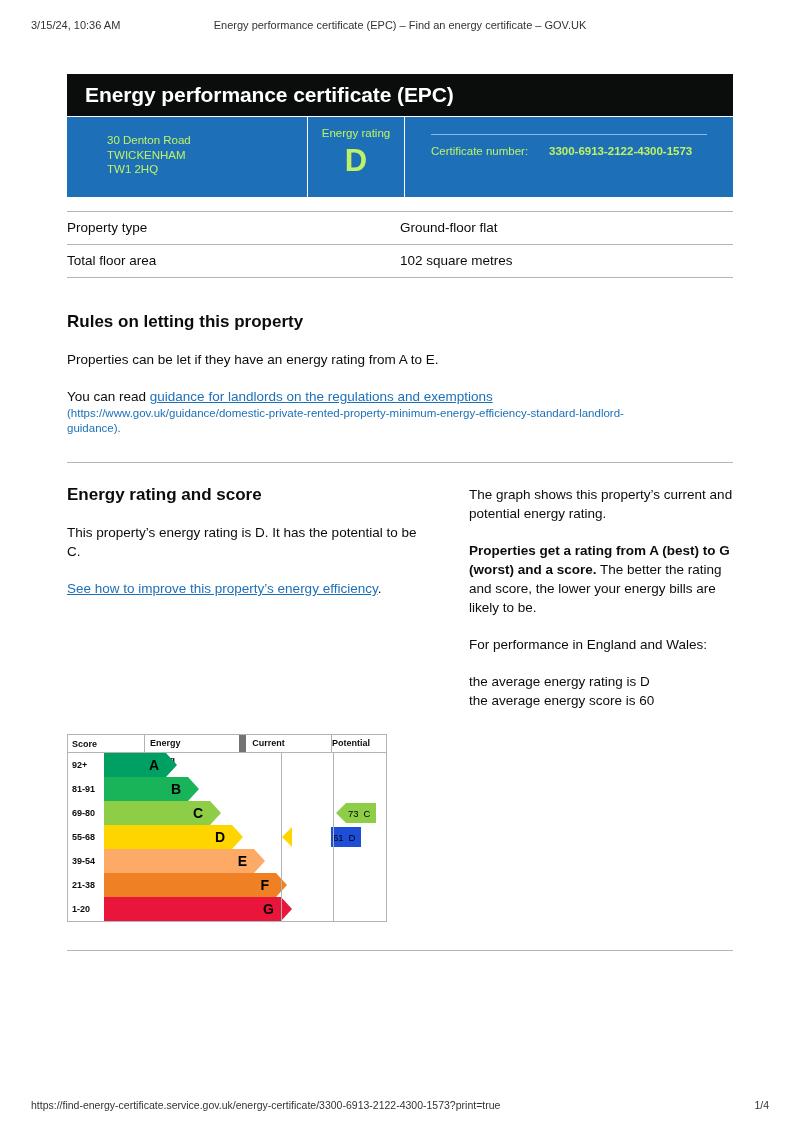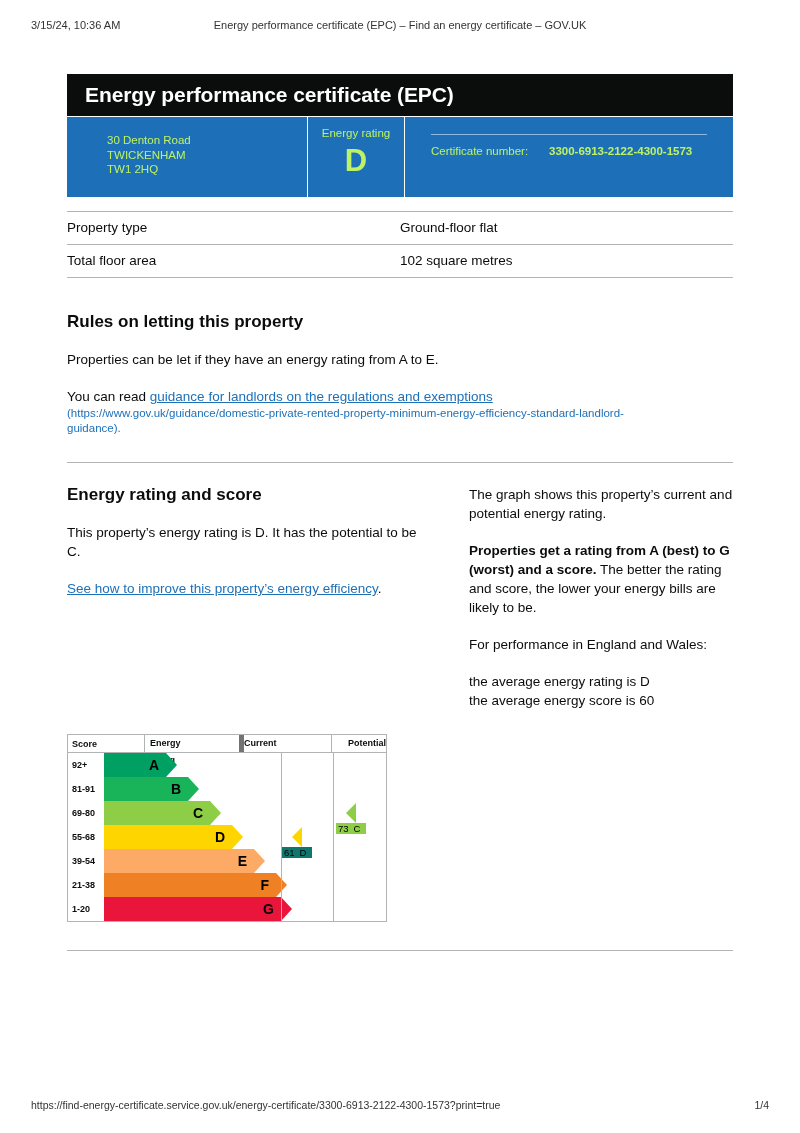--- a/index.html
+++ b/index.html
@@ -239,31 +239,32 @@
     flex: 1;
     padding-left: 5px;
     border-left: 1px solid #b1b4b6;
     box-sizing: border-box;
     height: 17px;
     line-height: 17px;
   }
   .epc-head .h-current {
     width: 52px;
     flex: none;
-    border-left: 5px solid #737373;
-    box-sizing: border-box;
+    border-left: 7px solid #737373;
+    box-sizing: border-box;
+    text-align: center;
     height: 17px;
     line-height: 17px;
   }
   .epc-head .h-potential {
     width: 55px;
     flex: none;
     border-left: 1px solid #b1b4b6;
     box-sizing: border-box;
-    text-align: right;
+    text-align: left;
     height: 17px;
     line-height: 17px;
   }
   .epc-body {
     display: flex;
   }
   .epc-bars {
     width: 213px;
     flex: none;
   }
@@ -329,21 +330,20 @@
   
 
   .arrow {
     position: absolute;
     height: 20px;
     display: flex;
     align-items: center;
     font-size: 9.5px;
     font-weight: normal;
     color: #000;
-    flex-direction: column;
   }
   .arrow .tip {
     width: 0;
     height: 0;
     border-top: 10px solid transparent;
     border-bottom: 10px solid transparent;
     border-right: 10px solid currentColor;
   }
   .arrow .body {
     height: 20px;
@@ -481,21 +481,21 @@
         <div class="band">
           <div class="score">1-20</div>
           <div class="bar" id="bar6" style="background: rgb(233, 21, 59); color: rgb(233, 21, 59); width: 194px;">
               <span style="color: rgb(0, 0, 0);">G</span>
             </div>
         </div>
       </div>
       <div class="epc-col-current">
         <div class="arrow" id="arrow-current" style="top: 74px; left: 0px; color: rgb(255, 213, 0);">
           <div class="tip"></div>
-          <div class="body" id="arrow-current-body" style="background: #0f766e;">
+          <div class="body" id="arrow-current-body" style="background: #1d4ed8; margin-left: 39px;">
             <span class="num">61</span>
             <span class="let">D</span>
           </div>
         </div>
       </div>
       <div class="epc-col-potential">
         <div class="arrow" id="arrow-potential" style="top: 50px; left: 2px; color: rgb(141, 206, 70);">
           <div class="tip"></div>
           <div class="body" id="arrow-potential-body" style="background: rgb(141, 206, 70);">
             <span class="num">73</span>

